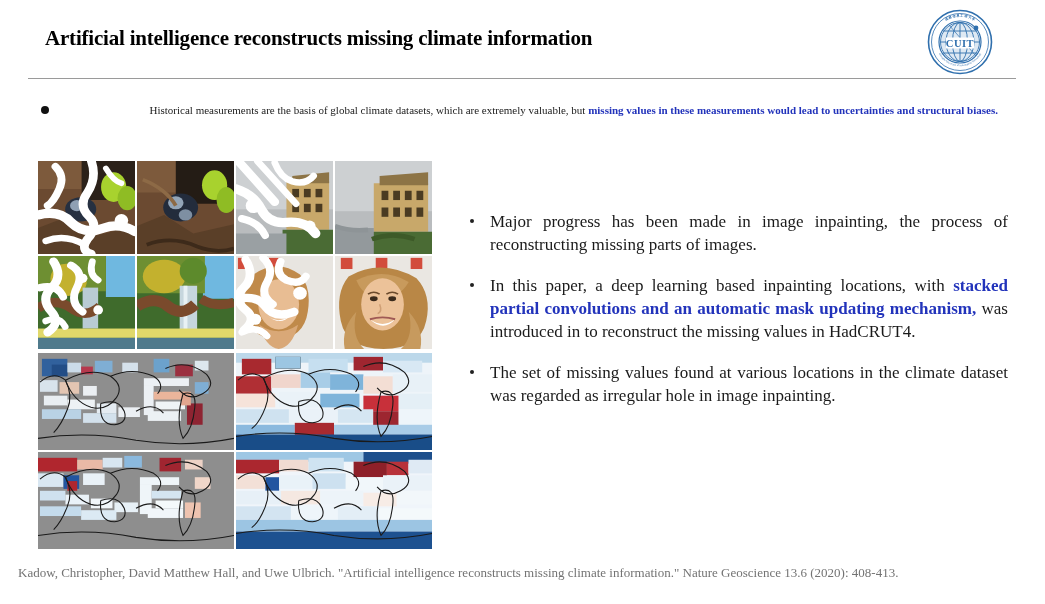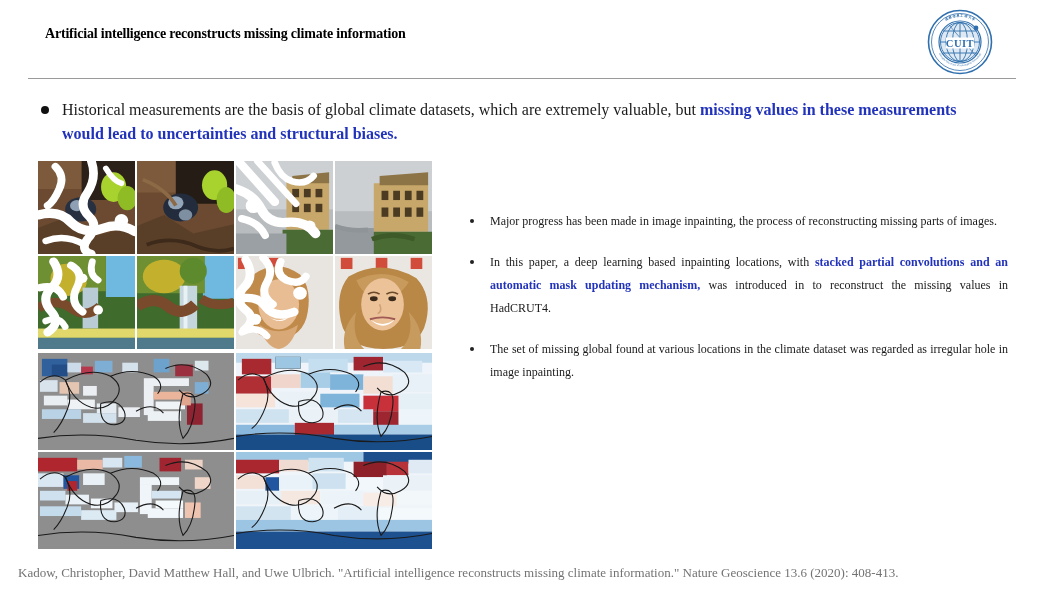--- a/index.html
+++ b/index.html
@@ -8,21 +8,21 @@
     background:#ffffff;
     font-family:"Liberation Serif","DejaVu Serif",serif;
     overflow:hidden;
     position:relative;
   }
   .slide{position:absolute;inset:0;background:#fff;}
 
   
   .title{
     position:absolute;left:45px;top:26px;width:840px;
-    font-size:14px;font-weight:bold;color:#000000;
+    font-size:21px;font-weight:bold;color:#000000;
     letter-spacing:-0.2px;
     font-family:"Liberation Serif","DejaVu Serif",serif;
   }
   .title-rule{
     position:absolute;left:28px;top:78px;width:988px;height:1px;
     background:#9a9a9a;
   }
 
   
   .logo{
@@ -33,22 +33,22 @@
   
   .top-bullet{
     position:absolute;left:38px;top:98px;width:960px;
   }
   .tb-dot{
     position:absolute;left:3px;top:8px;width:8px;height:8px;
     border-radius:50%;background:#111;
   }
   .tb-text{
     margin-left:24px;
-    font-size:16px;line-height:24px;color:#1a1a1a;
-    text-align:left;
+    font-size:11px;line-height:24px;color:#1a1a1a;
+    text-align:right;
   }
   .tb-text .hl{color:#2233bb;font-weight:bold;}
 
   
   .grid{
     position:absolute;left:38px;top:161px;width:394px;height:393px;
   }
   .row{position:absolute;left:0;width:394px;display:flex;gap:2px;}
   .row.r1{top:0;height:93px;}
   .row.r2{top:95px;height:93px;}
@@ -63,21 +63,21 @@
   .right-col{
     position:absolute;left:468px;top:210px;width:540px;
   }
   .rb{position:relative;margin-bottom:18px;}
   .rb-dot{
     position:absolute;left:2px;top:9px;width:4px;height:4px;
     border-radius:50%;background:#222;
   }
   .rb-text{
     margin-left:22px;
-    font-size:12px;line-height:23px;color:#1a1a1a;
+    font-size:17px;line-height:23px;color:#1a1a1a;
     text-align:justify;
   }
   .rb-text .hl{color:#2233bb;font-weight:bold;}
 
   
   .footer{
     position:absolute;left:18px;top:563px;width:1000px;
     font-size:13px;line-height:19px;color:#737373;
   }
 </style>
@@ -473,20 +473,20 @@
       <div class="rb-text"><span>Major progress has been made in image inpainting, the process of reconstructing missing parts of images.</span></div>
     </div>
 
     <div class="rb">
       <span class="rb-dot"></span>
       <div class="rb-text"><span>In this paper,  a deep learning based inpainting locations, with </span><span class="hl">stacked partial convolutions and an automatic mask updating mechanism,</span><span>  was introduced in to reconstruct the missing values in HadCRUT4.</span></div>
     </div>
 
     <div class="rb">
       <span class="rb-dot"></span>
-      <div class="rb-text"><span>The set of missing global found at various locations in the climate dataset was regarded as irregular hole in image inpainting.</span></div>
+      <div class="rb-text"><span>The set of missing values found at various locations in the climate dataset was regarded as irregular hole in image inpainting.</span></div>
     </div>
 
   </div>
 
   <div class="footer">Kadow, Christopher, David Matthew Hall, and Uwe Ulbrich. "Artificial intelligence reconstructs missing climate information." Nature Geoscience 13.6 (2020): 408-413.</div>
 
 </div>
 
 </body></html>

